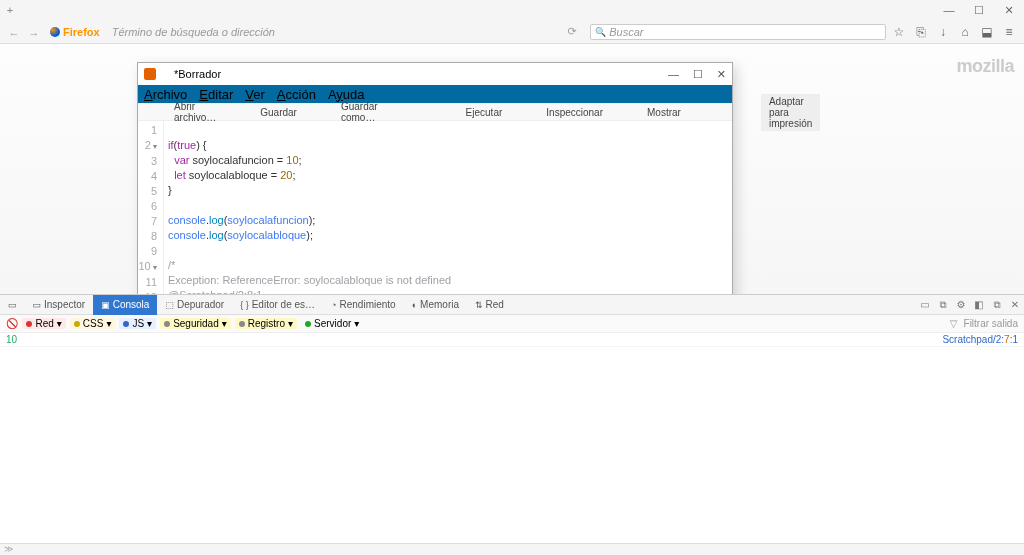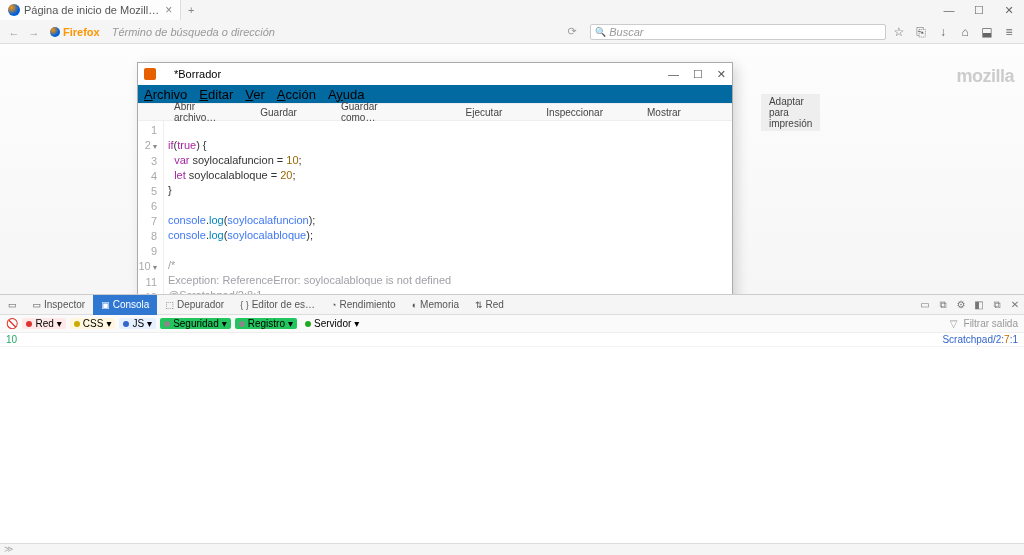--- a/index.html
+++ b/index.html
@@ -18,21 +18,21 @@
 .identity { color: #ff9500; font-weight: bold; margin: 0 4px; display: flex; align-items: center; gap: 3px; }
 .identity .fx { width: 10px; height: 10px; border-radius: 50%; background: radial-gradient(circle at 30% 30%, #ff9500, #0060df 60%); }
 .urlinput { flex: 1; color: #999; font-style: italic; padding: 0 4px; }
 .reload { color: #999; margin-right: 6px; }
 .search { width: 296px; border: 1px solid #ccc; border-radius: 2px; padding: 1px 4px; color: #999; font-style: italic; background: #fff; display: flex; align-items: center; }
 .search::before { content: "🔍"; font-style: normal; font-size: 9px; margin-right: 3px; color: #888; }
 .tbicon { width: 18px; text-align: center; color: #666; cursor: pointer; font-size: 12px; }
 
 .content { position: relative; height: 250px; background: linear-gradient(#fdfdfd, #f6f6f6); }
 .fxlogo { position: absolute; left: 50%; top: 20px; transform: translateX(-50%); width: 80px; height: 80px; border-radius: 50%; background: radial-gradient(circle at 35% 30%, #00c8ff 20%, #0060df 55%, #ff9500 90%); opacity: 0.85; }
-.mozilla { position: absolute; right: 10px; top: 22px; color: #ccc; font-weight: bold; font-size: 18px; letter-spacing: -0.5px; }
+.mozilla { position: absolute; right: 10px; top: 12px; color: #ccc; font-weight: bold; font-size: 18px; letter-spacing: -0.5px; }
 .restore { position: absolute; left: 50%; top: 238px; transform: translateX(-50%); color: #999; font-size: 10px; }
 
 .scratchpad { position: absolute; left: 137px; top: 62px; width: 596px; background: #fff; border: 1px solid #aaa; box-shadow: 4px 4px 12px rgba(0,0,0,0.15); }
 .sp-title { height: 22px; background: #fff; display: flex; align-items: center; padding: 0 6px; font-size: 11px; gap: 14px; }
 .sp-title .spicon { width: 12px; height: 12px; background: #e66000; border-radius: 2px; margin-right: 4px; }
 .sp-title .spwin { margin-left: auto; display: flex; gap: 14px; color: #555; }
 .sp-title .spwin span { cursor: pointer; }
 .sp-menu { height: 18px; display: flex; align-items: center; padding: 0 6px; gap: 12px; font-size: 13px; background: #0369a1; }
 .sp-menu span { cursor: pointer; }
 .sp-menu span u { text-decoration: underline; }
@@ -58,40 +58,35 @@
 .dt-tab { padding: 0 8px; height: 20px; display: flex; align-items: center; gap: 3px; cursor: pointer; color: #555; }
 .dt-tab.active { background: #2f77d1; color: #fff; }
 .dt-tab .ico { font-size: 9px; }
 .dt-right { margin-left: auto; display: flex; }
 .dt-right span { width: 18px; text-align: center; color: #777; cursor: pointer; }
 .dt-filter { height: 18px; background: #fafafa; border-bottom: 1px solid #eee; display: flex; align-items: center; font-size: 10px; gap: 4px; padding: 0 6px; }
 .pill { display: flex; align-items: center; gap: 3px; padding: 0 4px; border-radius: 2px; }
 .pill.red { background: #ffe8e8; }
 .pill.yel { background: #fff6dd; }
 .pill.blu { background: #e6f0ff; }
-.pill.gry { background: #22c55e; }
+.pill.gry { background: #fef9c3; }
 .dot { width: 6px; height: 6px; border-radius: 50%; }
 .dot.r { background: #d33; } .dot.y { background: #ca0; } .dot.b { background: #36c; } .dot.g { background: #888; } .dot.gr { background: #2a2; }
 .flt-right { margin-left: auto; display: flex; align-items: center; gap: 6px; color: #999; }
 .dt-log { flex: 1; font-family: Consolas, monospace; font-size: 10px; }
 .logrow { display: flex; padding: 1px 6px; border-bottom: 1px solid #f4f4f4; }
 .logrow .val { color: #2a6; }
 .logrow .src { margin-left: auto; color: #36c; }
 .logrow .src .ln { color: #c60; }
 .footer { position: absolute; bottom: 0; left: 0; right: 0; height: 12px; background: #f5f5f5; border-top: 1px solid #ddd; font-size: 9px; color: #aaa; padding: 0 4px; }
 </style>
 </head>
 <body>
 
 <div class="titlebar">
-  <div class="tab">
-    <span class="favicon"></span>
-    <span>Página de inicio de Mozill…</span>
-    <span class="close">×</span>
-  </div>
   <div class="newtab">+</div>
   <div class="winbtns">
     <span>—</span>
     <span>☐</span>
     <span>✕</span>
   </div>
 </div>
 
 <div class="urlbar">
   <span class="navbtn">←</span>

